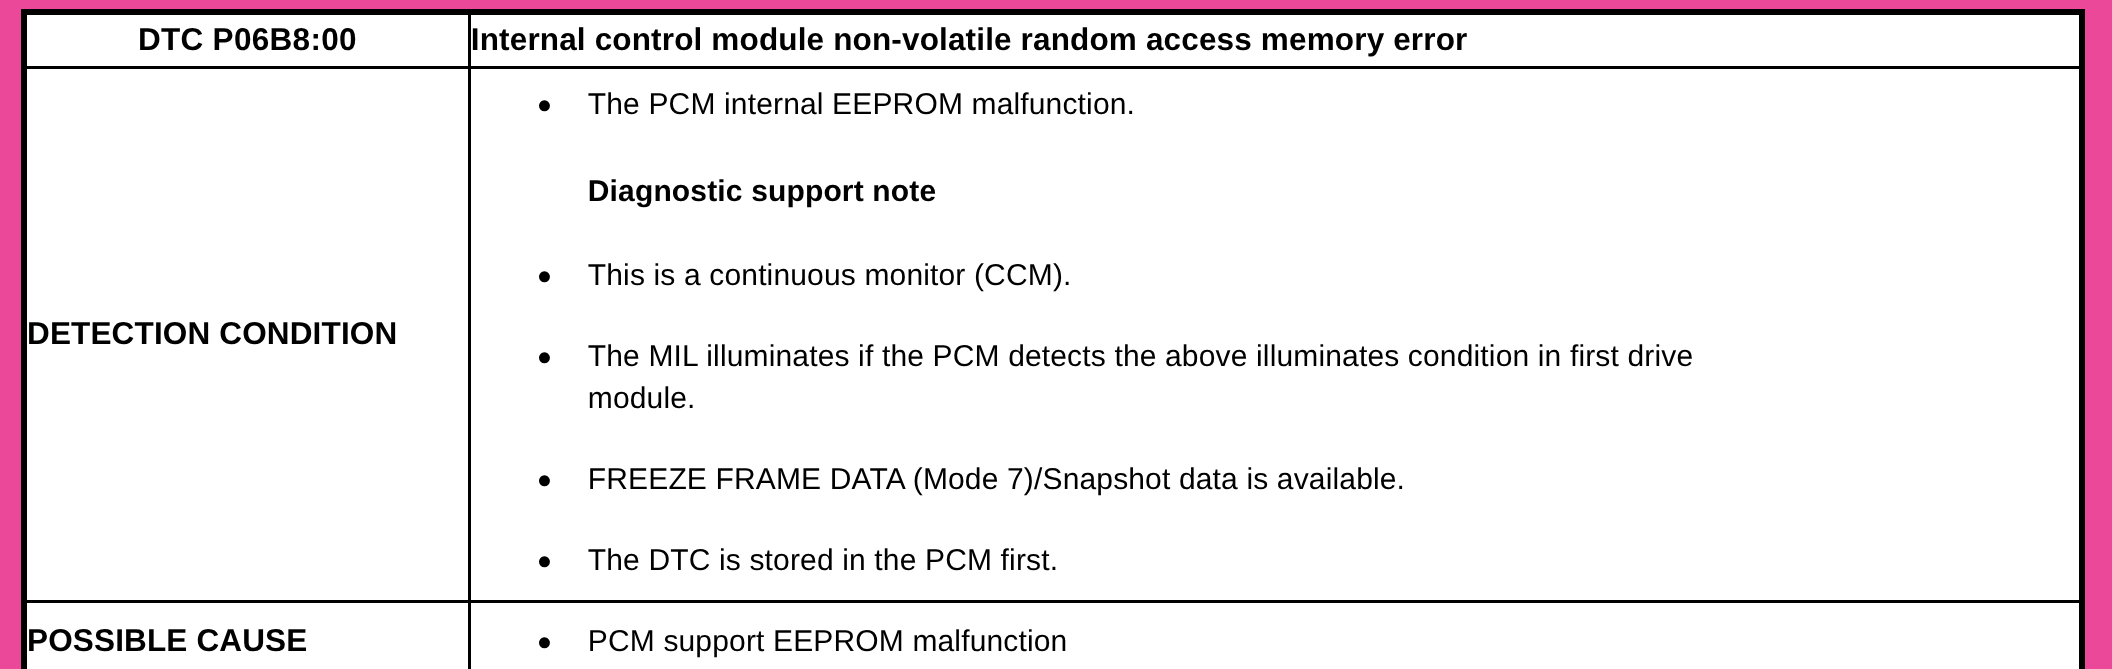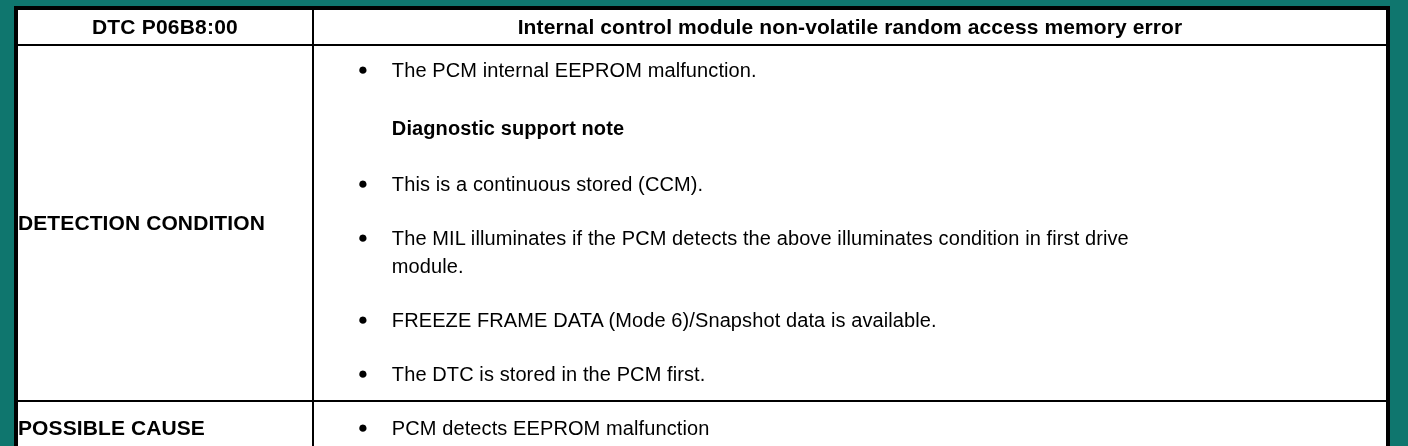--- a/index.html
+++ b/index.html
@@ -13,21 +13,21 @@
     height: 446px;
     font-family: "Liberation Sans", sans-serif;
     color: #000000;
     overflow: hidden;
   }
 
   .page {
     position: relative;
     width: 1408px;
     height: 446px;
-    background: #0f766e;
+    background: #ec4899;
   }
 
   .dtc-table {
     position: absolute;
     left: 14px;
     top: 6px;
     width: 1376px;
     border-collapse: collapse;
     table-layout: fixed;
     border: 4px solid #000000;
@@ -50,21 +50,21 @@
   .hdr-code {
     text-align: center;
     font-weight: bold;
     font-size: 21px;
     letter-spacing: 0.2px;
     line-height: 34px;
     white-space: nowrap;
   }
 
   .hdr-title {
-    text-align: center;
+    text-align: left;
     font-weight: bold;
     font-size: 21px;
     letter-spacing: 0.1px;
     line-height: 34px;
     white-space: nowrap;
   }
 
   
   .row-label {
     font-weight: bold;
@@ -172,58 +172,58 @@
 
             <div class="note-row">
               <span class="note-spacer"></span>
               <span class="note-text">Diagnostic support note</span>
             </div>
 
             <div class="gap-b2"></div>
 
             <div class="bullet-item">
               <span class="bullet-dot">●</span>
-              <span class="bullet-text">This is a continuous stored (CCM).</span>
+              <span class="bullet-text">This is a continuous monitor (CCM).</span>
             </div>
 
             <div class="gap-b3"></div>
 
             <div class="bullet-item">
               <span class="bullet-dot">●</span>
               <span class="bullet-text">
                 <span class="wrap-line">The MIL illuminates if the PCM detects the above illuminates condition in first drive</span>
                 <span class="wrap-line">module.</span>
               </span>
             </div>
 
             <div class="gap-b4"></div>
 
             <div class="bullet-item">
               <span class="bullet-dot">●</span>
-              <span class="bullet-text">FREEZE FRAME DATA (Mode 6)/Snapshot data is available.</span>
+              <span class="bullet-text">FREEZE FRAME DATA (Mode 7)/Snapshot data is available.</span>
             </div>
 
             <div class="gap-b5"></div>
 
             <div class="bullet-item">
               <span class="bullet-dot">●</span>
               <span class="bullet-text">The DTC is stored in the PCM first.</span>
             </div>
 
           </div>
         </td>
       </tr>
 
       <tr>
         <td class="row-label cause-label">POSSIBLE CAUSE</td>
         <td class="body-cell">
           <div class="cause-body">
             <div class="bullet-item">
               <span class="bullet-dot">●</span>
-              <span class="bullet-text">PCM detects EEPROM malfunction</span>
+              <span class="bullet-text">PCM support EEPROM malfunction</span>
             </div>
           </div>
         </td>
       </tr>
 
     </tbody>
   </table>
 
 </div>
 

